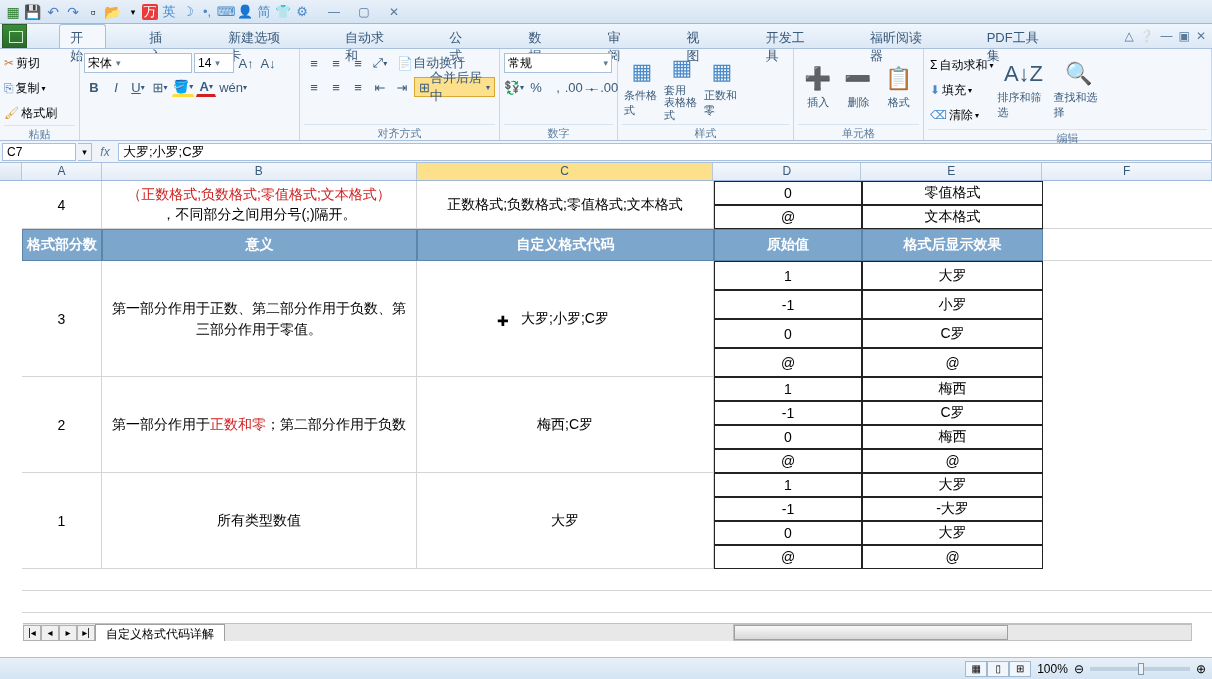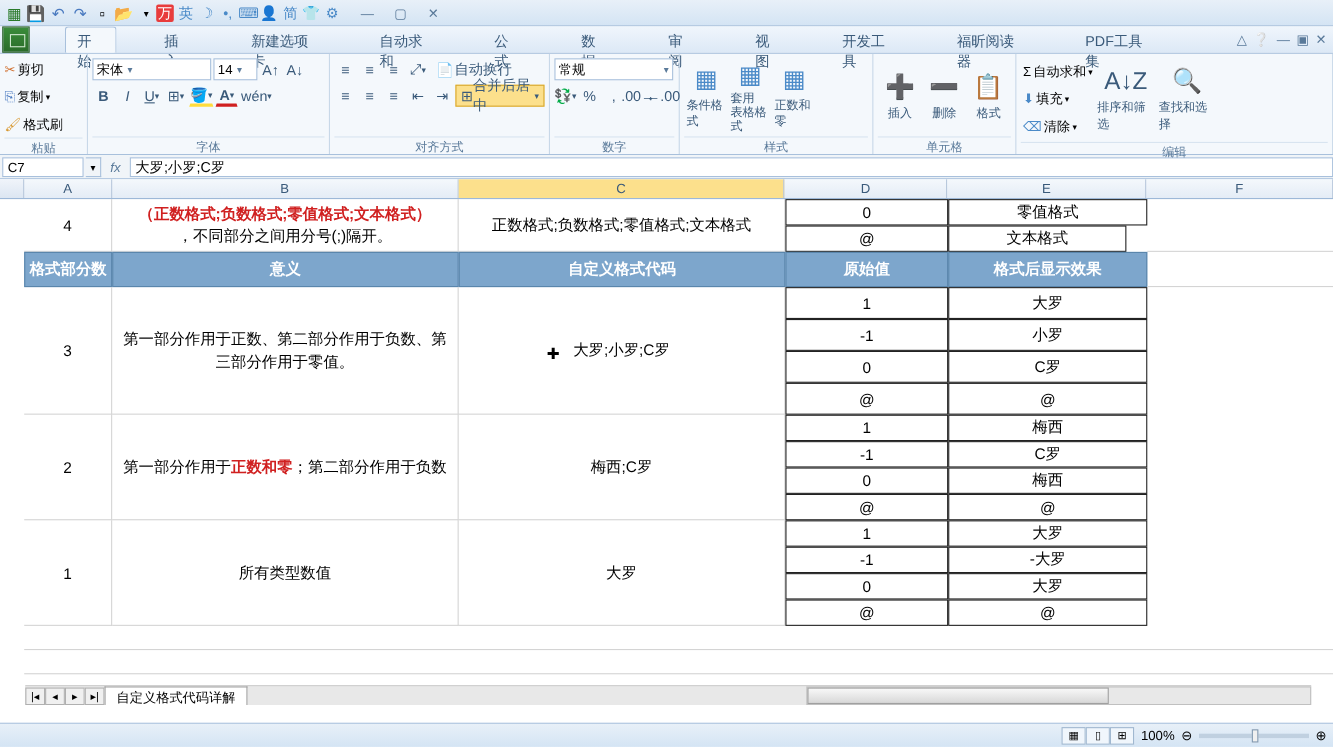--- a/index.html
+++ b/index.html
@@ -50,21 +50,21 @@
 .sheet-tabs-area { width:710px; display:flex; align-items:center; background:#e8e8e8; }
 .sheet-nav-btn { width:18px; height:16px; border:1px solid #b0b0b0; background:#f0f0f0; display:flex; align-items:center; justify-content:center; font-size:10px; }
 .sheet-tab { background:#fff; padding:1px 10px; border:1px solid #a0a0a0; border-bottom:none; margin-top:2px; font-size:12px; }
 .scroll-track { flex:1; background:#e8e8e8; border:1px solid #c0c0c0; position:relative; }
 .scroll-thumb { position:absolute; height:100%; background:linear-gradient(#f8f8f8,#d8d8d8); border:1px solid #a0a0a0; }
 .cells { position:absolute; left:22px; top:0; right:0; }
 .cell { position:absolute; border-right:1px solid #d4d4d4; border-bottom:1px solid #d4d4d4; padding:2px 4px; font-size:14px; display:flex; align-items:center; overflow:hidden; }
 .hdr-cell { background:#7da6cc; color:#fff; font-weight:bold; justify-content:center; border:1px solid #5a86ac; }
 .b-cell { border:1px solid #222; }
 .center { justify-content:center; text-align:center; }
-.red-txt { color:#d02020;font-weight:bold; }
+.red-txt { color:#d02020; }
 .cursor-cross { position:absolute; font-size:14px; pointer-events:none; }
 
 .statusbar { position:absolute; bottom:0; left:0; right:0; height:22px; background:linear-gradient(#e8f0f8,#d4e4f4); border-top:1px solid #a8c0dc; display:flex; align-items:center; padding:0 6px; }
 .status-right { margin-left:auto; display:flex; align-items:center; gap:6px; }
 .view-btns { display:flex; }
 .view-btn { width:22px; height:16px; border:1px solid #a0b8d0; background:#f0f6fc; display:flex; align-items:center; justify-content:center; font-size:10px; }
 .zoom-slider { width:100px; height:4px; background:#c0d0e0; position:relative; }
 .zoom-slider .zthumb { position:absolute; left:48px; top:-4px; width:6px; height:12px; background:#f0f0f0; border:1px solid #8098b0; }
 </style>
 </head>
@@ -169,21 +169,20 @@
           </div>
         <div class="small-btn">⊞<span style="font-size:8px">▾</span></div>
         <div class="small-btn" style="border-bottom:3px solid #ffdc3c">🪣<span style="font-size:8px">▾</span></div>
         <div class="small-btn" style="border-bottom:3px solid #d02020">
             <b>A</b>
             <span style="font-size:8px">▾</span>
           </div>
         <div class="small-btn">wén<span style="font-size:8px">▾</span></div>
       </div>
     </div>
-    <div class="rgroup-label">字体</div>
   </div>
 
   <div class="rgroup" style="width:200px">
     <div class="rgroup-body" style="flex-direction:column">
       <div class="small-row">
         <div class="small-btn">≡</div>
         <div class="small-btn">≡</div>
         <div class="small-btn">≡</div>
         <div class="small-btn">⤢<span style="font-size:8px">▾</span></div>
         <div class="small-btn" style="width:auto;padding:0 4px">📄<span>自动换行</span></div>
@@ -314,21 +313,21 @@
     <div class="cell center" style="left:80px;top:0;width:315px;height:48px;flex-direction:column;line-height:1.4">
       <div><span class="red-txt">（正数格式;负数格式;零值格式;文本格式）</span></div>
       <div><span>，不同部分之间用分号(;)隔开。</span></div>
     </div>
     <div class="cell center" style="left:395px;top:0;width:297px;height:48px">
         <span>正数格式;负数格式;零值格式;文本格式</span>
       </div>
     <div class="cell center b-cell" style="left:692px;top:0;width:148px;height:24px">0</div>
     <div class="cell center b-cell" style="left:840px;top:0;width:181px;height:24px">零值格式</div>
     <div class="cell center b-cell" style="left:692px;top:24px;width:148px;height:24px">@</div>
-    <div class="cell center b-cell" style="left:840px;top:24px;width:162px;height:24px">文本格式</div>
+    <div class="cell center b-cell" style="left:840px;top:24px;width:181px;height:24px">文本格式</div>
     <div class="cell" style="left:1021px;top:0;width:170px;height:48px"></div>
 
     <div class="cell hdr-cell" style="left:0;top:48px;width:80px;height:32px">格式部分数</div>
     <div class="cell hdr-cell" style="left:80px;top:48px;width:315px;height:32px">意义</div>
     <div class="cell hdr-cell" style="left:395px;top:48px;width:297px;height:32px">自定义格式代码</div>
     <div class="cell hdr-cell" style="left:692px;top:48px;width:148px;height:32px">原始值</div>
     <div class="cell hdr-cell" style="left:840px;top:48px;width:181px;height:32px">格式后显示效果</div>
     <div class="cell" style="left:1021px;top:48px;width:170px;height:32px"></div>
 
     <div class="cell center" style="left:0;top:80px;width:80px;height:116px">3</div>

